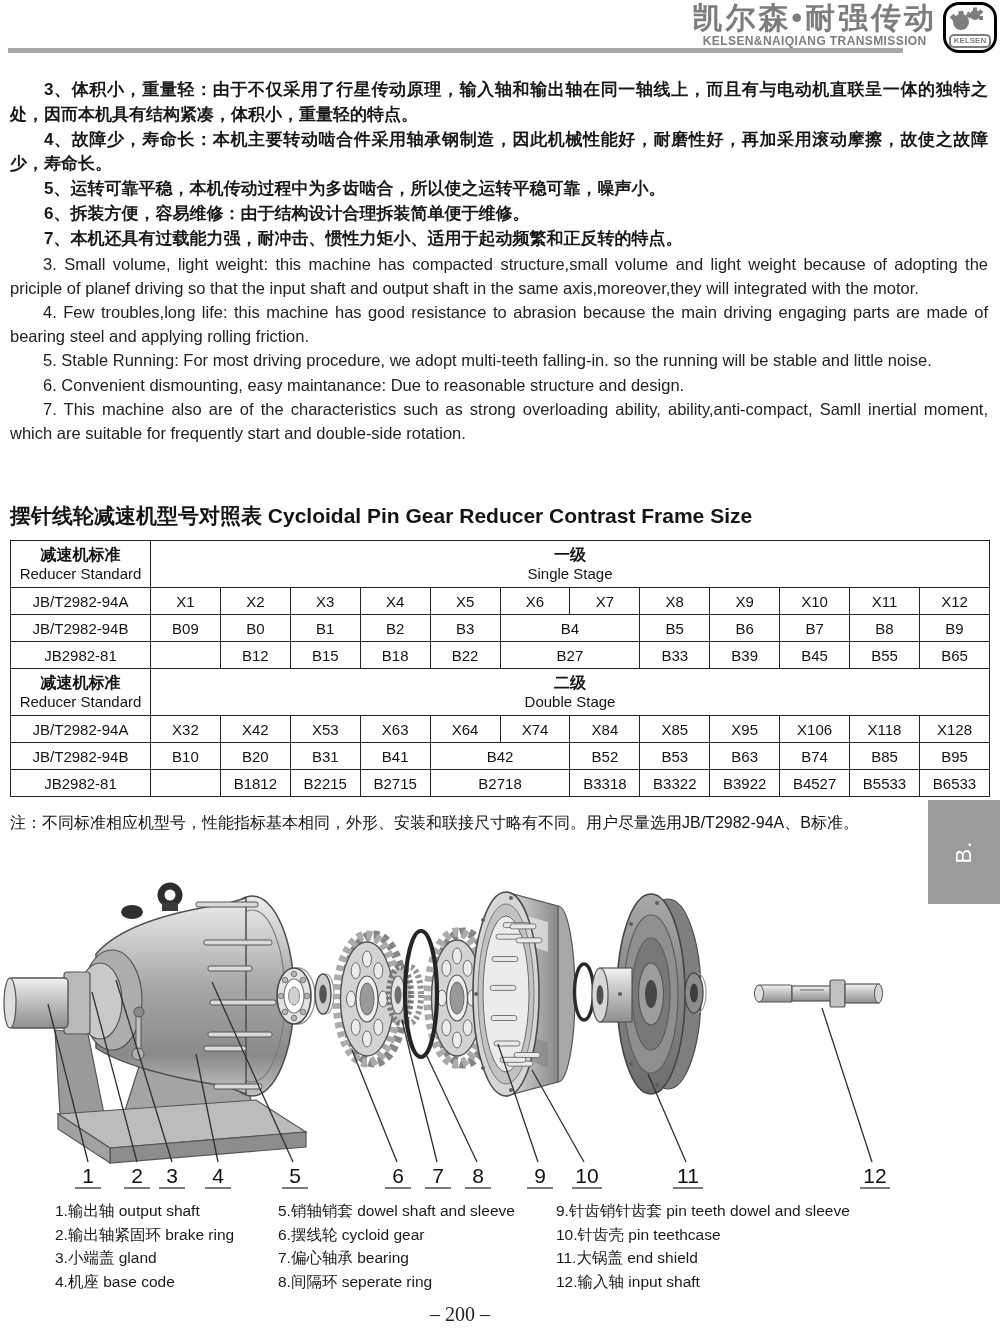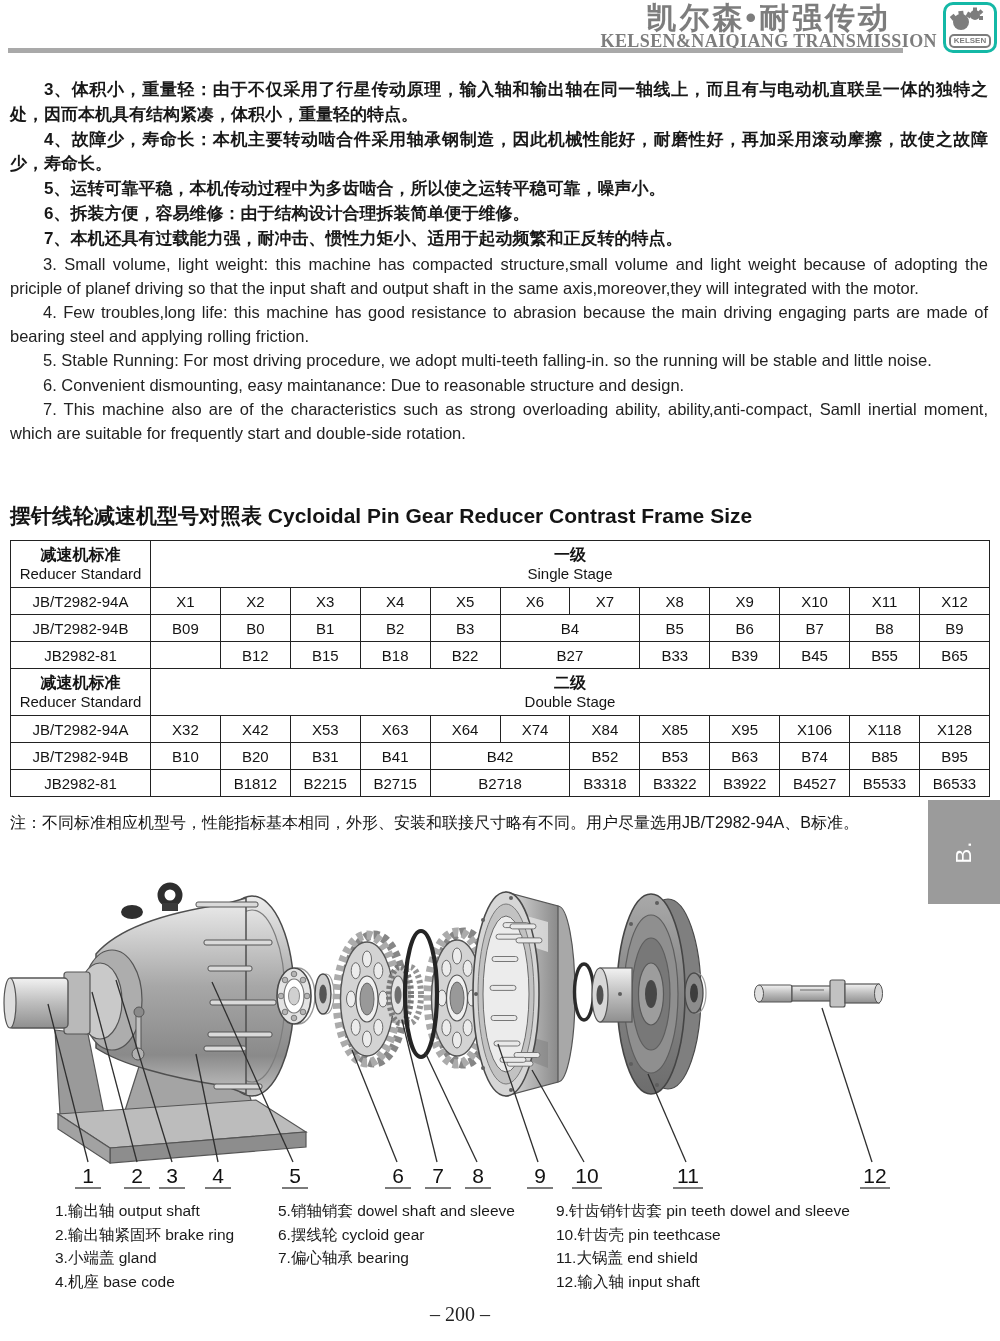--- a/index.html
+++ b/index.html
@@ -3,22 +3,22 @@
 <meta charset="utf-8">
 <style>
   html,body{margin:0;padding:0;background:#fff;}
   .page{position:relative;width:1000px;height:1341px;background:#ffffff;overflow:hidden;
         font-family:"Liberation Sans",sans-serif;color:#141414;}
 
   
   .hdr{position:absolute;top:2px;left:0;width:997px;display:flex;justify-content:flex-end;align-items:flex-start;}
   .brand{text-align:center;margin-right:6px;}
   .brand-cn{font-size:30px;font-weight:700;color:#7d7d7d;letter-spacing:3px;line-height:32px;}
-  .brand-en{font-size:18px;font-weight:700;color:#7d7d7d;letter-spacing:0.4px;line-height:15px;font-family:Liberation Serif, serif;}
-  .logo-box{width:48px;height:45px;border:3px solid #14b8a6;border-radius:10px;position:relative;background:#fff;}
+  .brand-en{font-size:12px;font-weight:700;color:#7d7d7d;letter-spacing:0.4px;line-height:15px;}
+  .logo-box{width:48px;height:45px;border:3px solid #000000;border-radius:16px;position:relative;background:#fff;}
   .logo-kelsen{position:absolute;left:3px;right:3px;bottom:2px;border:2px solid #7d7d7d;border-radius:5px;
                font-size:8px;font-weight:700;color:#7d7d7d;text-align:center;line-height:10px;}
   .hdr-rule{position:absolute;top:48px;left:8px;width:895px;height:5px;background:#a9a9a9;}
 
   
   .intro{position:absolute;top:78px;left:10px;width:978px;}
   .intro p{margin:0;text-indent:2em;text-align:justify;}
   .intro p.cn{font-size:17px;line-height:24.8px;font-weight:600;color:#181818;}
   .intro p.en{font-size:16.5px;line-height:24.2px;font-weight:400;color:#222;}
 
@@ -490,20 +490,21 @@
     <ul class="c1">
       <li>1.输出轴 output shaft</li>
       <li>2.输出轴紧固环 brake ring</li>
       <li>3.小端盖 gland</li>
       <li>4.机座 base code</li>
     </ul>
     <ul class="c2">
       <li>5.销轴销套 dowel shaft and sleeve</li>
       <li>6.摆线轮 cycloid gear</li>
       <li>7.偏心轴承 bearing</li>
+      <li>8.间隔环 seperate ring</li>
     </ul>
     <ul class="c3">
       <li>9.针齿销针齿套 pin teeth dowel and sleeve</li>
       <li>10.针齿壳 pin teethcase</li>
       <li>11.大锅盖 end shield</li>
       <li>12.输入轴 input shaft</li>
     </ul>
   </div>
 
   <div class="footer">– 200 –</div>

